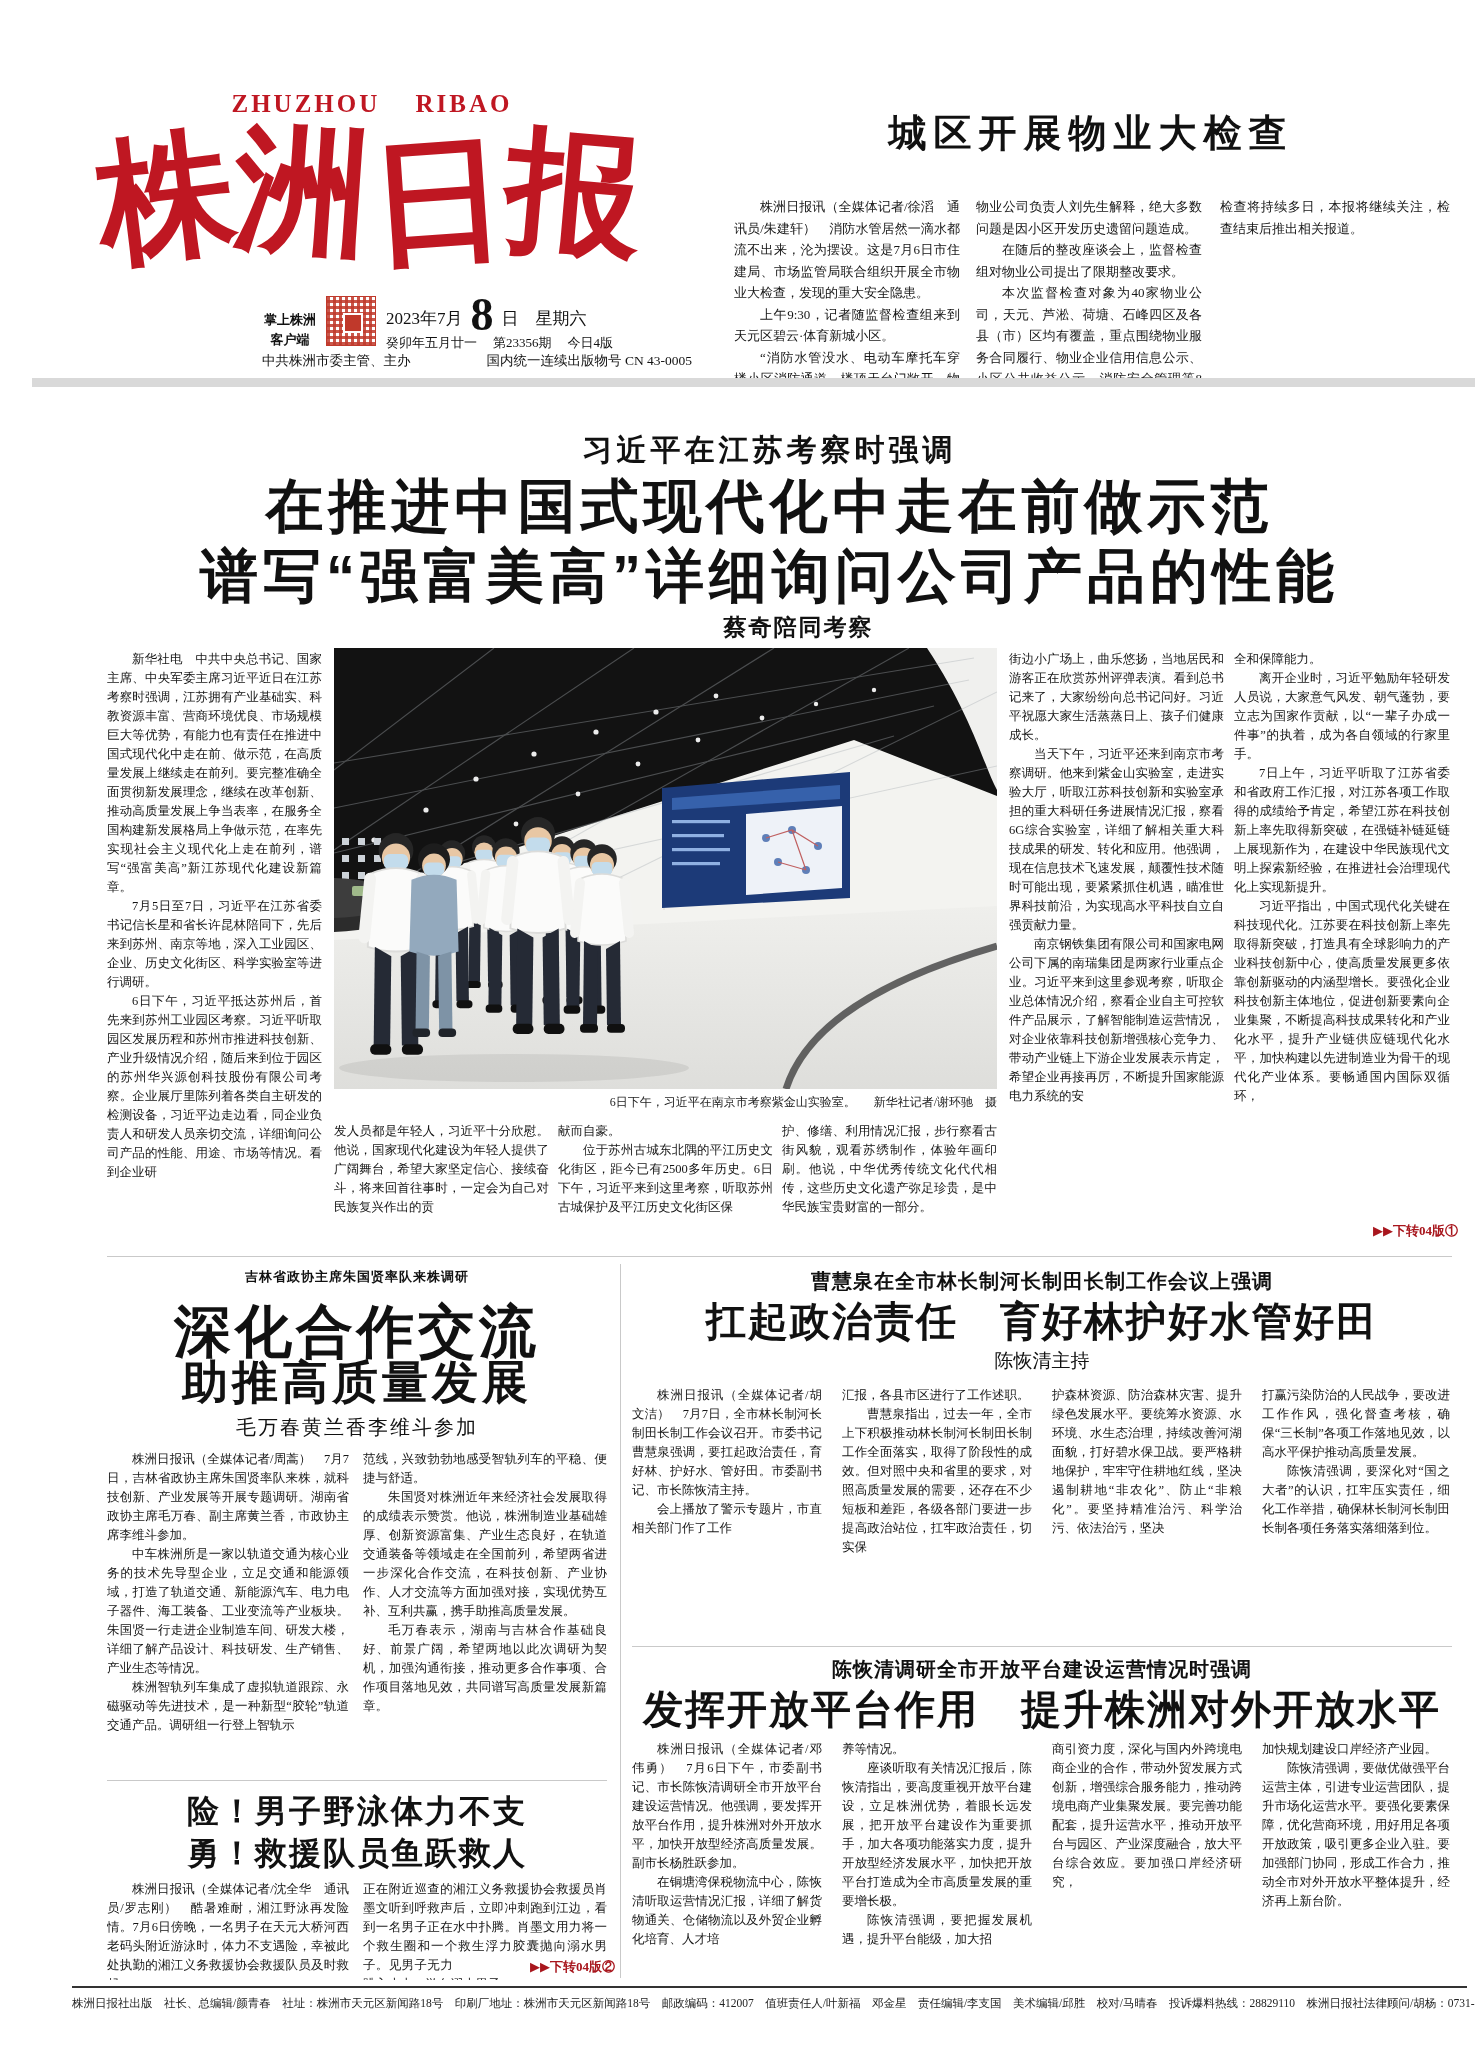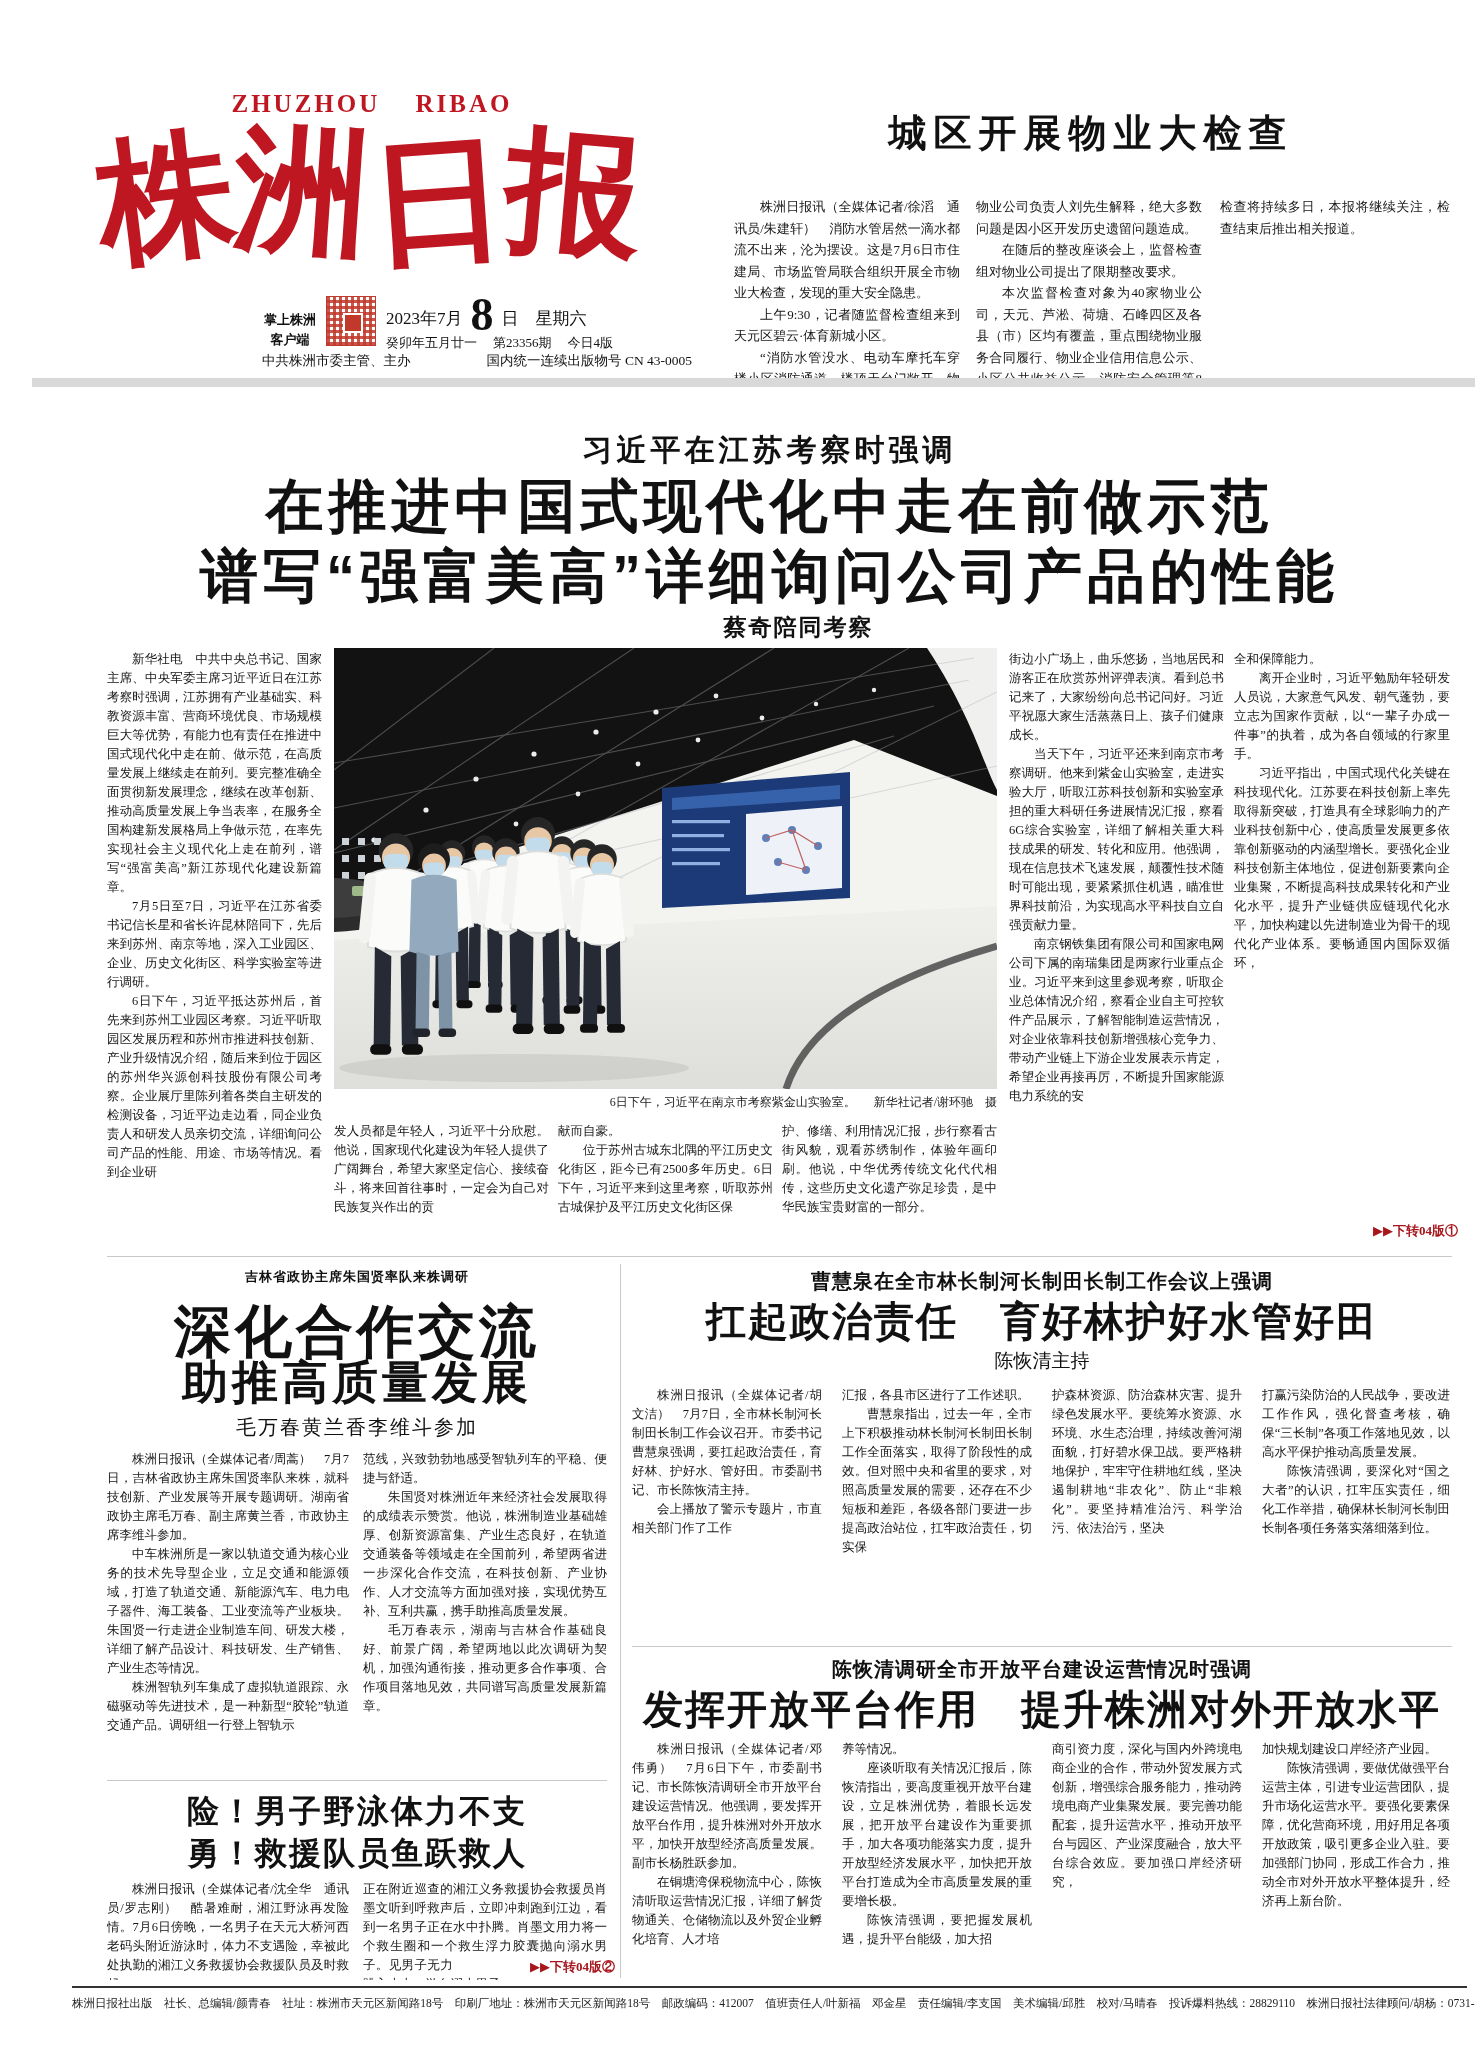--- a/index.html
+++ b/index.html
@@ -248,20 +248,21 @@
       <p>护、修缮、利用情况汇报，步行察看古街风貌，观看苏绣制作，体验年画印刷。他说，中华优秀传统文化代代相传，这些历史文化遗产弥足珍贵，是中华民族宝贵财富的一部分。</p>
     </div>
   <div class="bodycol cont" style="left:977px;top:650px;width:215px;height:594px;">
       <p>街边小广场上，曲乐悠扬，当地居民和游客正在欣赏苏州评弹表演。看到总书记来了，大家纷纷向总书记问好。习近平祝愿大家生活蒸蒸日上、孩子们健康成长。</p>
       <p>当天下午，习近平还来到南京市考察调研。他来到紫金山实验室，走进实验大厅，听取江苏科技创新和实验室承担的重大科研任务进展情况汇报，察看6G综合实验室，详细了解相关重大科技成果的研发、转化和应用。他强调，现在信息技术飞速发展，颠覆性技术随时可能出现，要紧紧抓住机遇，瞄准世界科技前沿，为实现高水平科技自立自强贡献力量。</p>
       <p>南京钢铁集团有限公司和国家电网公司下属的南瑞集团是两家行业重点企业。习近平来到这里参观考察，听取企业总体情况介绍，察看企业自主可控软件产品展示，了解智能制造运营情况，对企业依靠科技创新增强核心竞争力、带动产业链上下游企业发展表示肯定，希望企业再接再厉，不断提升国家能源电力系统的安</p>
     </div>
   <div class="bodycol cont" style="left:1202px;top:650px;width:216px;height:594px;">
       <p>全和保障能力。</p>
       <p>离开企业时，习近平勉励年轻研发人员说，大家意气风发、朝气蓬勃，要立志为国家作贡献，以“一辈子办成一件事”的执着，成为各自领域的行家里手。</p>
+      <p>7日上午，习近平听取了江苏省委和省政府工作汇报，对江苏各项工作取得的成绩给予肯定，希望江苏在科技创新上率先取得新突破，在强链补链延链上展现新作为，在建设中华民族现代文明上探索新经验，在推进社会治理现代化上实现新提升。</p>
       <p>习近平指出，中国式现代化关键在科技现代化。江苏要在科技创新上率先取得新突破，打造具有全球影响力的产业科技创新中心，使高质量发展更多依靠创新驱动的内涵型增长。要强化企业科技创新主体地位，促进创新要素向企业集聚，不断提高科技成果转化和产业化水平，提升产业链供应链现代化水平，加快构建以先进制造业为骨干的现代化产业体系。要畅通国内国际双循环，</p>
     </div>
   <div class="jump" style="left:1262px;top:1222px;width:156px;">▶▶下转04版①</div>
 
   <div class="rule" style="left:75px;top:1256px;width:1345px;height:1px;"></div>
   <div class="rule" style="left:588px;top:1264px;width:1px;height:714px;"></div>
 
   <div class="seckick sans" style="left:75px;top:1268px;width:500px;font-size:13px;letter-spacing:1px;">吉林省政协主席朱国贤率队来株调研</div>
   <div class="sectitle sans" style="left:75px;top:1294px;width:500px;font-size:57px;letter-spacing:4px;">深化合作交流</div>
   <div class="sectitle sans" style="left:75px;top:1352px;width:500px;font-size:46px;letter-spacing:4px;">助推高质量发展</div>

